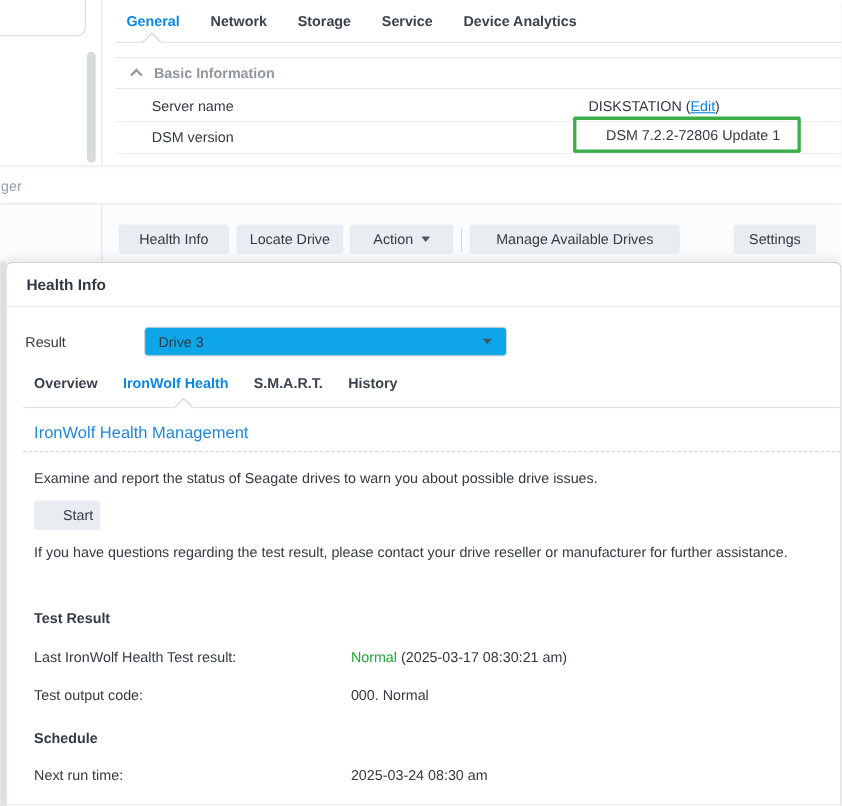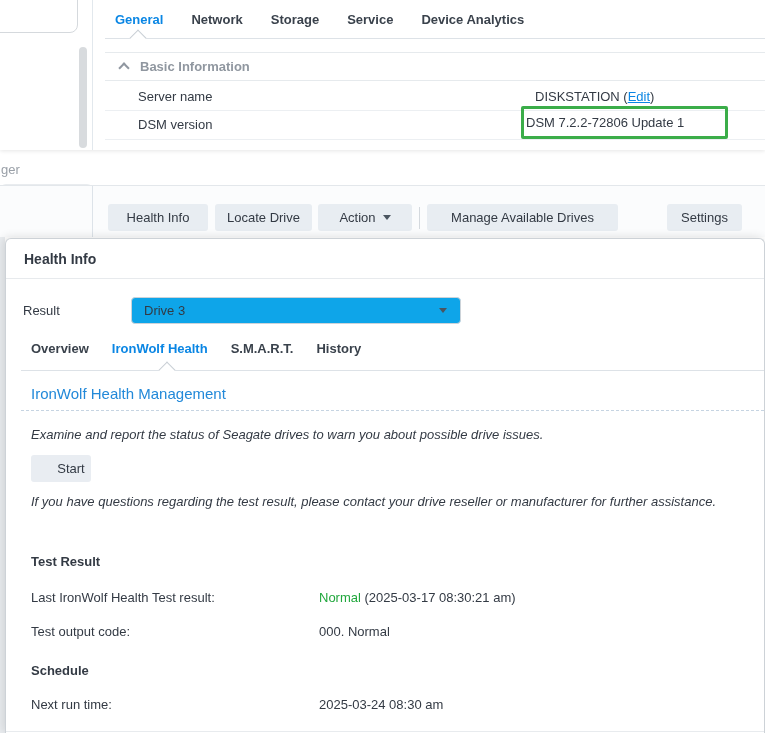--- a/index.html
+++ b/index.html
@@ -30,21 +30,21 @@
   #cp-sec-chev { left:120px; top:64px; }
   #cp-sec-title { position:absolute; left:140px; top:59px; font-size:13px; font-weight:bold; color:#9097a0; }
   #cp-line3 { left:105px; right:0; top:80px; background:#e6eaed; }
   .cp-label { position:absolute; left:138px; font-size:13px; }
   .cp-value { position:absolute; left:535px; font-size:13px; }
   #cp-sep1 { left:105px; right:0; top:110px; background:#eceff2; }
   #cp-sep2 { left:105px; right:0; top:139px; background:#eceff2; }
   a.link { color:#0a86e4; text-decoration:underline; cursor:pointer; }
   #dsm-box { position:absolute; left:521px; top:106px; width:207px; height:33px;
     border:3px solid #3bad49; border-radius:2px; display:flex; align-items:center;
-    padding-left:2px; font-size:13px; background:transparent; }
+    padding-left:27px; font-size:13px; background:transparent; }
 
   
   #sm-win { position:absolute; left:0; top:150px; width:765px; height:583px; background:#fff; z-index:1; }
   #sm-title { position:absolute; left:1px; top:12px; font-size:13px; color:#9aa0a8; }
   #sm-band { position:absolute; left:0; top:35px; width:765px; height:52px;
     background:#fbfcfd; border-top:1px solid #e3e7eb; }
   #sm-cap { position:absolute; left:0; top:34px; width:93px; height:6px;
     background:#e9ecef; border-radius:6px 6px 0 0; }
   #sm-divider { position:absolute; left:92px; top:36px; width:1px; height:51px; background:#dde3e9; }
   .tbtn { position:absolute; top:54px; height:27px; background:#e8edf2; border:none;
@@ -70,21 +70,21 @@
   #drive-label { position:absolute; left:17px; top:59px; height:26px; line-height:26px; font-size:13px; }
   #drive-select { position:absolute; left:125px; top:58px; width:330px; height:27px;
     border:1px solid #ccd3d9; border-radius:4px; background:#0ea5e9; padding-left:12px;
     line-height:25px; font-size:13px; cursor:pointer; }
   #drive-caret { position:absolute; right:13px; top:10px; }
   #dlg-tabs { left:25px; top:102px; gap:23px; }
   #dlg-tabline { left:15px; right:0; top:131px; }
   #dlg-notch { left:155px; top:125px; }
   #iw-heading { position:absolute; left:25px; top:146px; font-size:15px; color:#2289d9; }
   #iw-dashed { position:absolute; left:15px; right:0; top:171px; border-top:1px dashed #c6d4e2; }
-  .body-text { position:absolute; font-size:13px; line-height:20px; color:#333a44;font-style:italic; }
+  .body-text { position:absolute; font-size:13px; line-height:20px; color:#333a44; }
   #iw-desc { left:25px; top:186px; }
   #start-btn { position:absolute; left:25px; top:216px; width:60px; height:27px;
     background:#e9edf2; border:none; border-radius:3px; font-family:inherit; font-size:13px;
     color:#333a44; cursor:pointer;padding-left:20px; }
   #iw-note { left:25px; top:253px; width:697px; }
   .sec-head { position:absolute; left:25px; font-size:13px; font-weight:bold; }
   #h-test { top:315px; }
   #h-sched { top:424px; }
   .frow-label { position:absolute; left:25px; font-size:13px; }
   .frow-value { position:absolute; left:313px; font-size:13px; }

